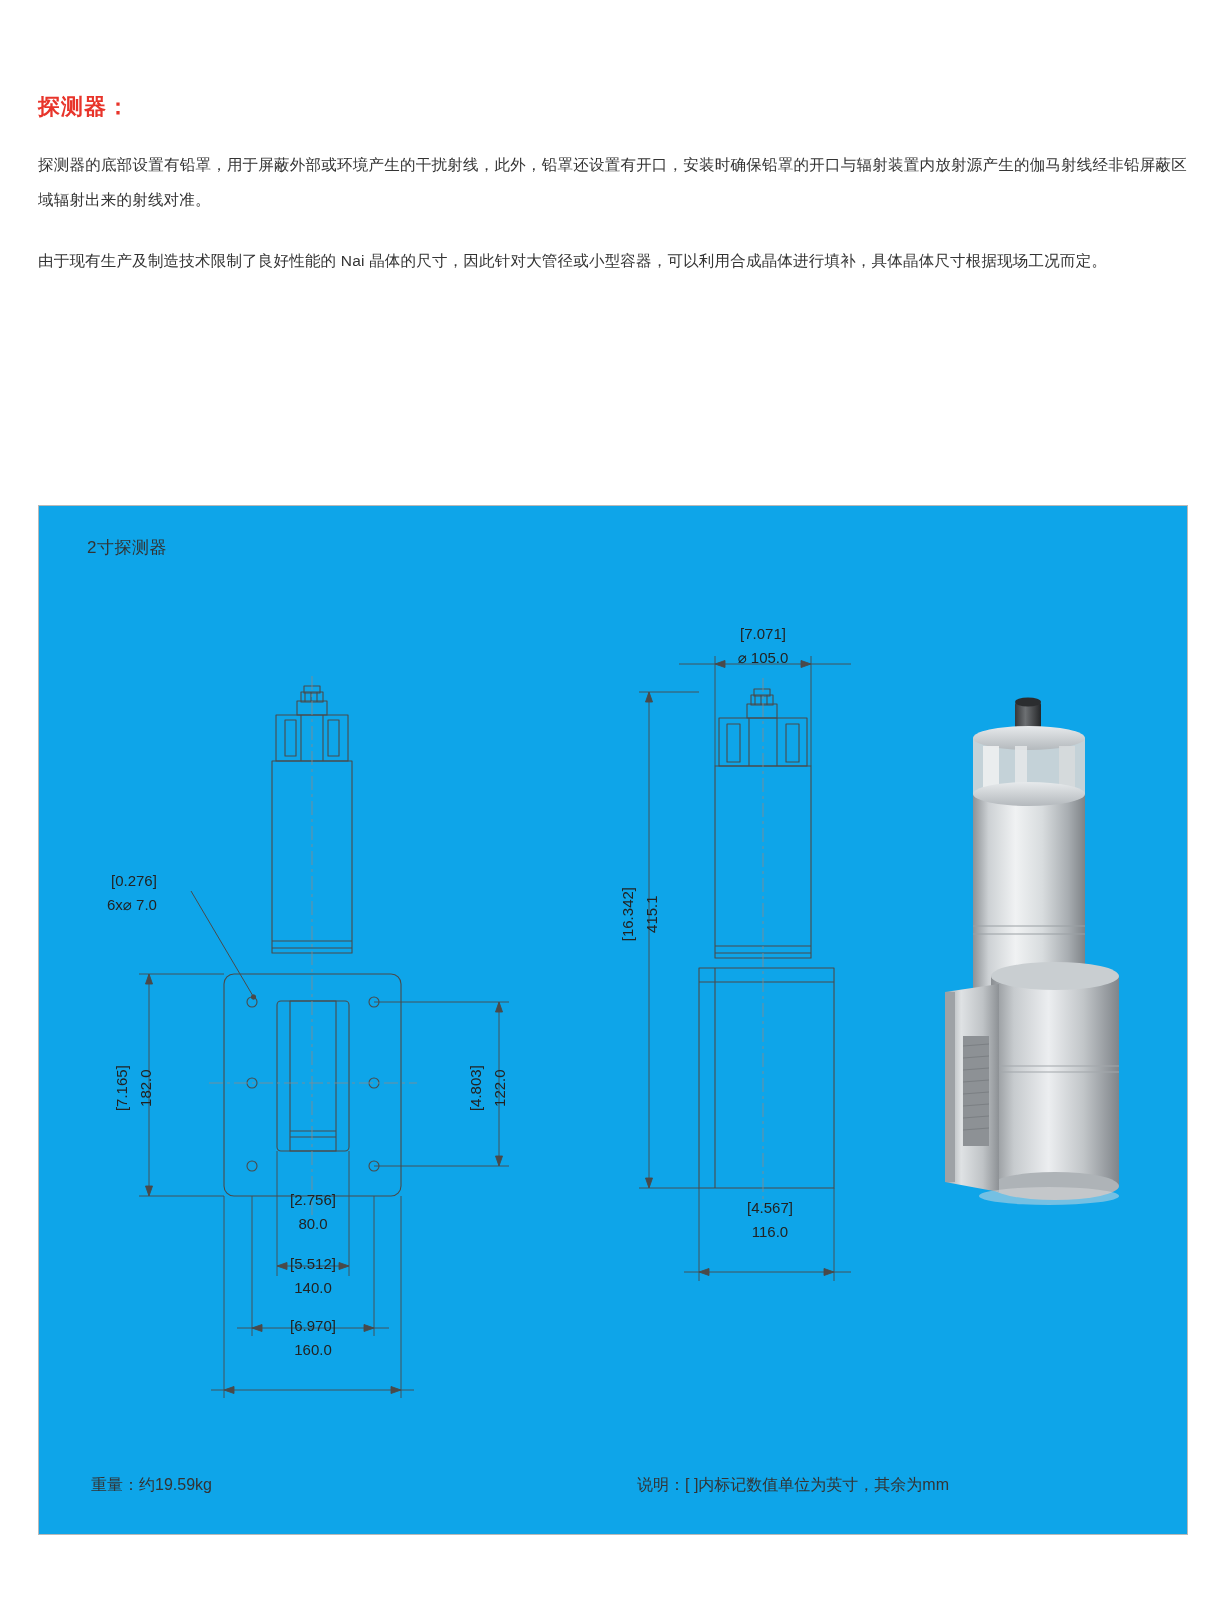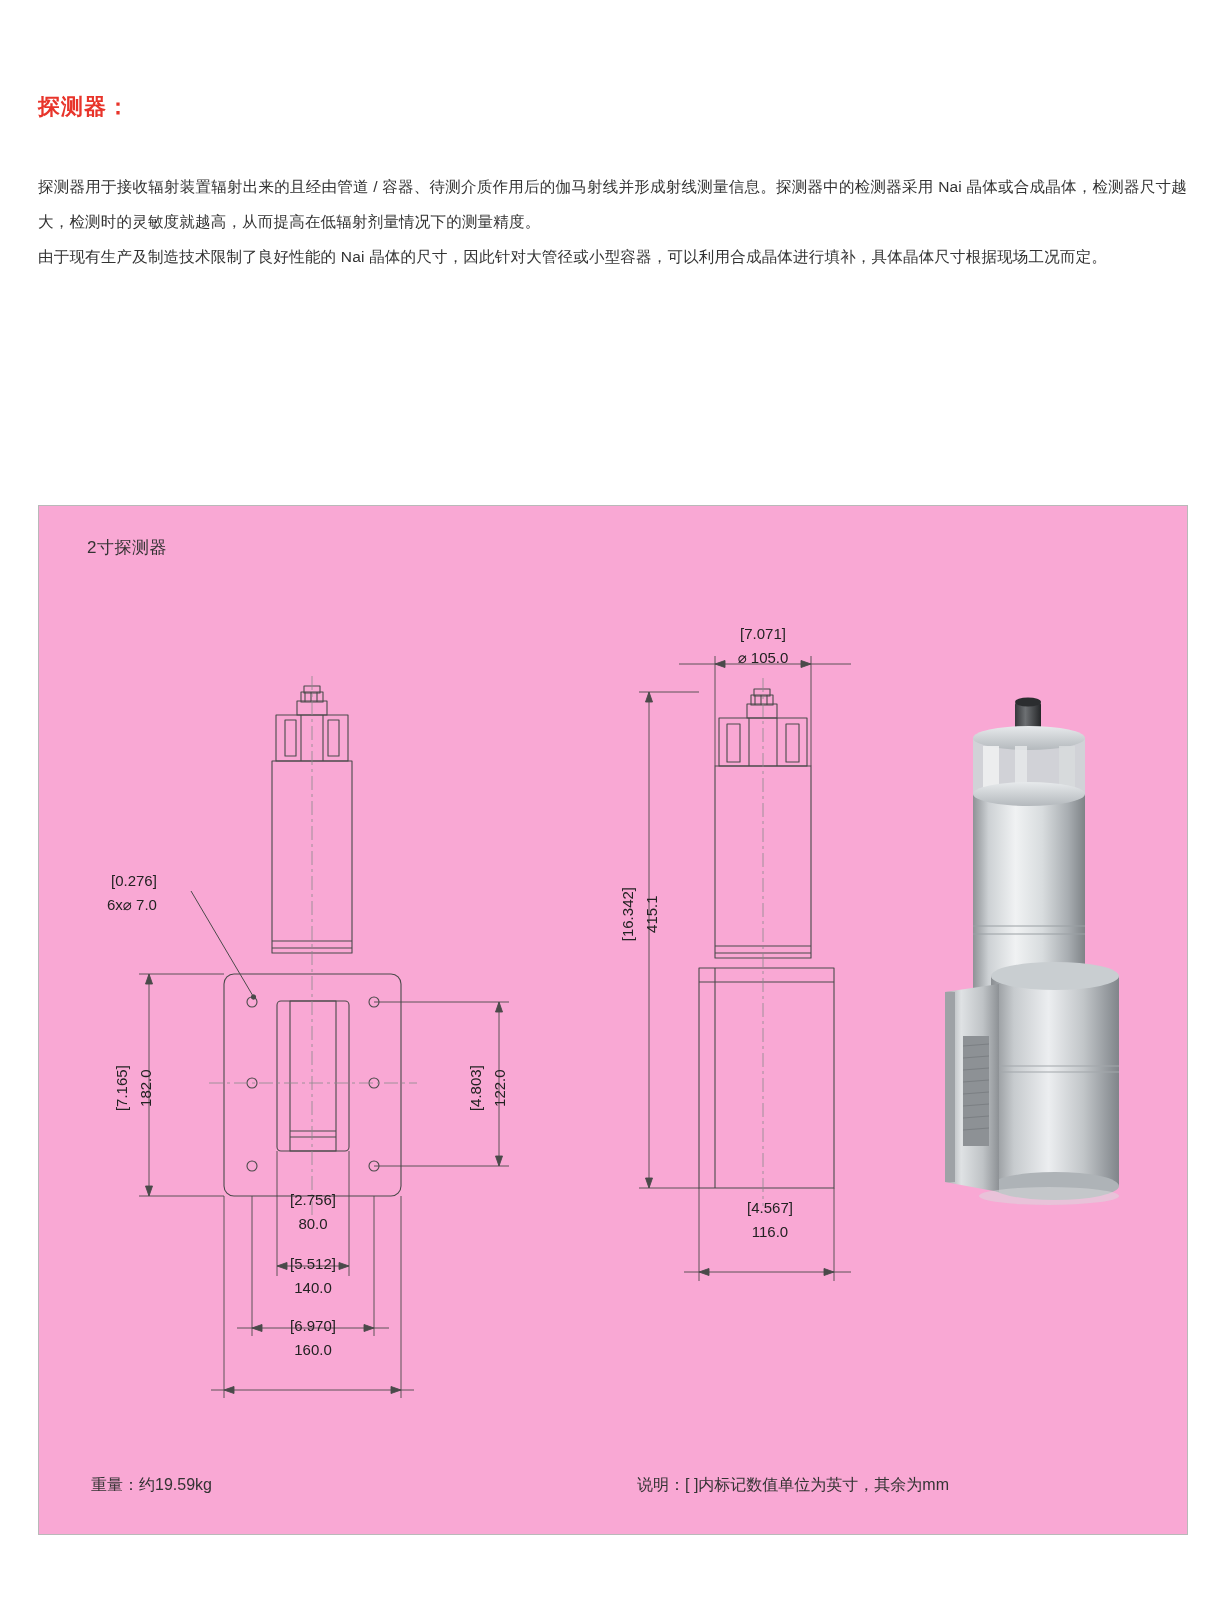--- a/index.html
+++ b/index.html
@@ -30,30 +30,30 @@
   .para {
     font-size: 15.5px;
     line-height: 2.25;
     color: #333;
     margin: 0;
     text-align: justify;
     letter-spacing: 0.2px;
   }
   .para.p1 { margin-top: 48px; }
   .para.p2 { margin-top: 26px; }
-  .para.p3 { }
+  .para.p3 { margin-top: 26px; }
 
   .fig-box {
     position: absolute;
     left: 38px;
     top: 505px;
     width: 1150px;
     height: 1030px;
     border: 1px solid #b9b9b9;
-    background: #f9a8d4;
+    background: #0ea5e9;
   }
   .fig-title {
     position: absolute;
     left: 48px; top: 30px;
     font-size: 17px;
     color: #333;
     letter-spacing: 0.5px;
   }
   .fig-foot-left {
     position: absolute;
@@ -79,21 +79,21 @@
   }
   .rot90 { transform: rotate(-90deg); }
 </style>
 </head>
 <body>
 
 <div class="page">
 
   <h1 class="section-title">探测器：</h1>
 
-  <p class="para p1">探测器用于接收辐射装置辐射出来的且经由管道 / 容器、待测介质作用后的伽马射线并形成射线测量信息。探测器中的检测器采用 Nai 晶体或合成晶体，检测器尺寸越大，检测时的灵敏度就越高，从而提高在低辐射剂量情况下的测量精度。</p>
+  <p class="para p2">探测器的底部设置有铅罩，用于屏蔽外部或环境产生的干扰射线，此外，铅罩还设置有开口，安装时确保铅罩的开口与辐射装置内放射源产生的伽马射线经非铅屏蔽区域辐射出来的射线对准。</p>
   <p class="para p3">由于现有生产及制造技术限制了良好性能的 Nai 晶体的尺寸，因此针对大管径或小型容器，可以利用合成晶体进行填补，具体晶体尺寸根据现场工况而定。</p>
 
   <div class="fig-box">
 
     <div class="fig-title">2寸探测器</div>
 
     <svg class="dwg" viewBox="0 0 1150 1030">
       <g stroke="#4a4a4a" fill="none" stroke-width="1.1" stroke-linejoin="round">
 
         <rect x="258" y="195" width="30" height="14"></rect>

